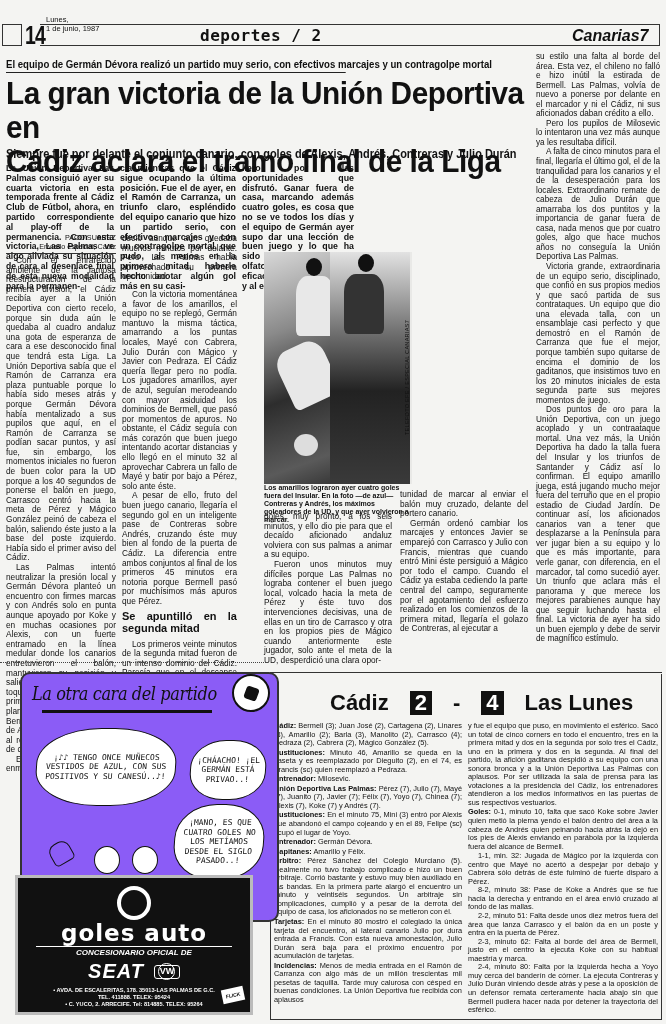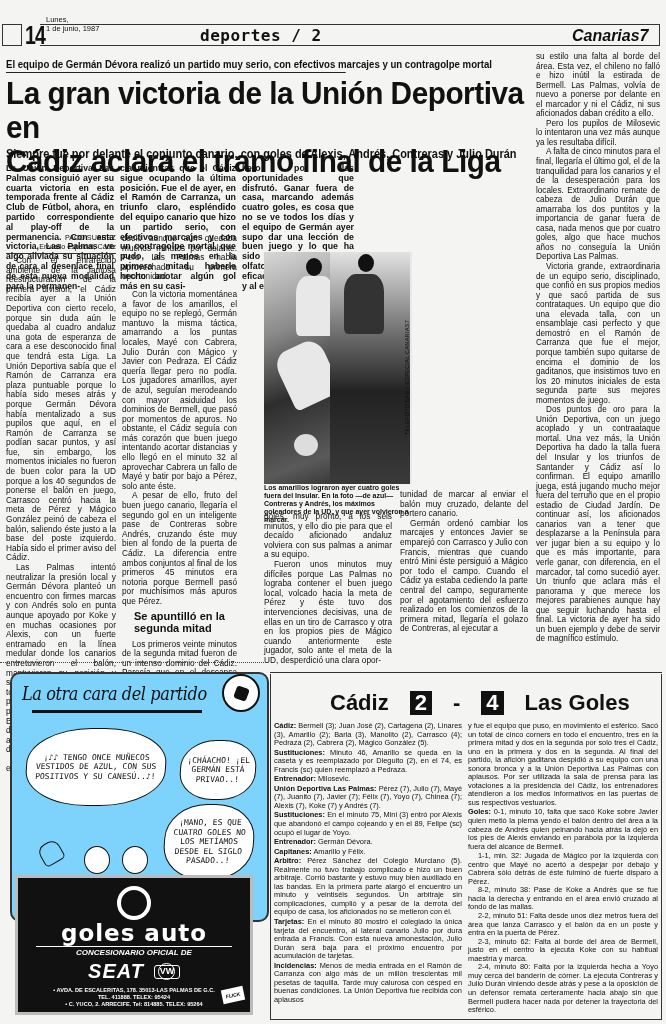--- a/index.html
+++ b/index.html
@@ -17,23 +17,23 @@
 .kicker{left:6px;top:58px;width:395px;font-size:11.2px;font-weight:bold;border-bottom:1px solid #222;padding-bottom:2px;white-space:nowrap;transform:scaleX(0.86);transform-origin:left}
 .headline{left:6px;top:77px;width:540px;font-size:31px;line-height:34px;font-weight:bold;letter-spacing:-0.5px;transform:scaleX(0.96);transform-origin:left}
 .subhead{left:6px;top:147px;font-size:12.2px;font-weight:bold;white-space:nowrap;transform:scaleX(0.9);transform-origin:left}
 .lede{font-size:8.6px;line-height:9.8px;font-weight:bold;text-align:justify}
 .byline{left:6px;top:234px;width:110px;text-align:right;font-size:7.2px;line-height:8.5px;border-bottom:1px solid #333;padding-bottom:2px}
 .photo{left:264px;top:252px;width:148px;height:232px;background:linear-gradient(160deg,#d8d8d8 0%,#8a8a8a 30%,#2d2d2d 55%,#5a5a5a 80%,#1b1b1b 100%);overflow:hidden}
 .photo .fig{position:absolute;border-radius:50%;background:#111}
 .photo .body{position:absolute;background:#e8e8e8;border-radius:30% 30% 10% 10%}
 .caption{left:264px;top:484px;width:292px;font-size:7px;line-height:8px;font-weight:bold}
 .credit{left:404px;top:320px;font-size:5.5px;writing-mode:vertical-rl;transform:rotate(180deg);letter-spacing:0.3px}
-.subsect{font-size:11px;font-weight:bold;line-height:12px;margin:3px 12px 6px}
+.subsect{font-size:11px;font-weight:bold;line-height:12px;margin:3px 0 6px}
 .dotline{left:0;top:662px;width:268px;border-top:1px dotted #444}
-.cartoon{left:10px;top:672px;width:259px;height:250px;border:2px solid #333;border-radius:10px;background:#7dd3fc;overflow:hidden}
+.cartoon{left:20px;top:672px;width:259px;height:250px;border:2px solid #333;border-radius:10px;background:#8b5cf6;overflow:hidden}
 .cartoon-title{position:absolute;left:10px;top:8px;font-family:"DejaVu Serif",serif;font-style:italic;font-size:19px;letter-spacing:-0.5px;transform:scaleX(0.85);transform-origin:left}
 .ball{position:absolute;left:210px;top:0;width:38px;height:38px;border-radius:50%;background:#fff;border:2px solid #111}
 .ball:after{content:"";position:absolute;left:11px;top:11px;width:13px;height:13px;background:#111;border-radius:3px;transform:rotate(20deg)}
 .bubble{position:absolute;border:1.5px solid #111;border-radius:45%;background:#fff;font-family:"DejaVu Sans Mono",monospace;font-size:8px;line-height:9.5px;text-align:center;display:flex;align-items:center;justify-content:center;padding:4px;transform:skewX(-4deg)}
 .face{position:absolute;width:26px;height:28px;border:1.5px solid #111;border-radius:50%;background:#fff}
 .ad{left:15px;top:875px;width:238px;height:140px;background:#111;color:#fff;border:3px solid #bbb;text-align:center}
 .ad .logo-a{margin:8px auto 0;width:34px;height:34px;border:4px solid #fff;border-radius:50%;position:relative}
 .ad .name{font-size:23px;font-weight:bold;letter-spacing:1px;line-height:26px;font-family:"DejaVu Sans",sans-serif}
 .ad .tag{font-size:8px;font-style:italic;font-weight:bold;border-top:1px solid #fff;margin:0 18px;padding-top:1px}
 .ad .brands{display:flex;justify-content:center;gap:10px;margin-top:3px;align-items:center}
@@ -128,21 +128,21 @@
 
 <div class="abs dotline"></div>
 
 <div class="abs" style="left:270px;top:672px;width:392px;border-top:1.5px solid #333"></div>
 <div class="abs score-box"></div>
 <div class="abs score">
   <span>Cádiz</span>
   <span class="num">2</span>
   <span>-</span>
   <span class="num">4</span>
-  <span>Las Goles</span>
+  <span>Las Lunes</span>
 </div>
 
 <div class="abs tech" style="left:274px;top:722px;width:188px">
   <p><b>Cádiz:</b><span> Bermell (3); Juan José (2), Cartagena (2), Linares (3), Amarillo (2); Barla (3), Manolito (2), Carrasco (4); Pedraza (2), Cabrera (2), Mágico González (5).</span></p>
   <p><b>Sustituciones:</b><span> Minuto 46, Amarillo se queda en la caseta y es reemplazado por Dieguito (2), en el 74, es Francis (sc) quien reemplazó a Pedraza.</span></p>
   <p><b>Entrenador:</b><span> Milosevic.</span></p>
   <p><b>Unión Deportiva Las Palmas:</b><span> Pérez (7), Julio (7), Mayé (7), Juanito (7), Javier (7); Félix (7), Yoyo (7), Chinea (7); Alexis (7), Koke (7) y Andrés (7).</span></p>
   <p><b>Sustituciones:</b><span> En el minuto 75, Mini (3) entró por Alexis que abandonó el campo cojeando y en el 89, Felipe (sc) ocupó el lugar de Yoyo.</span></p>
   <p><b>Entrenador:</b><span> Germán Dévora.</span></p>
   <p><b>Capitanes:</b><span> Amarillo y Félix.</span></p>

